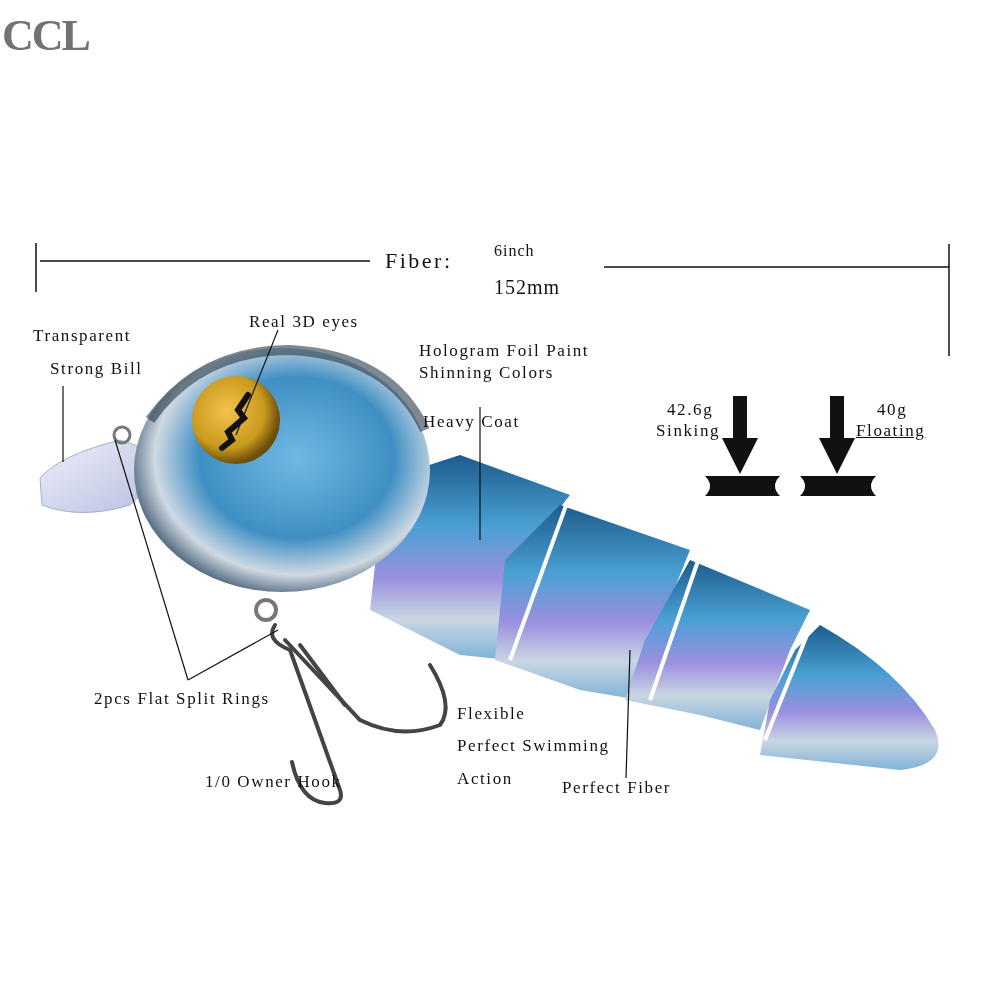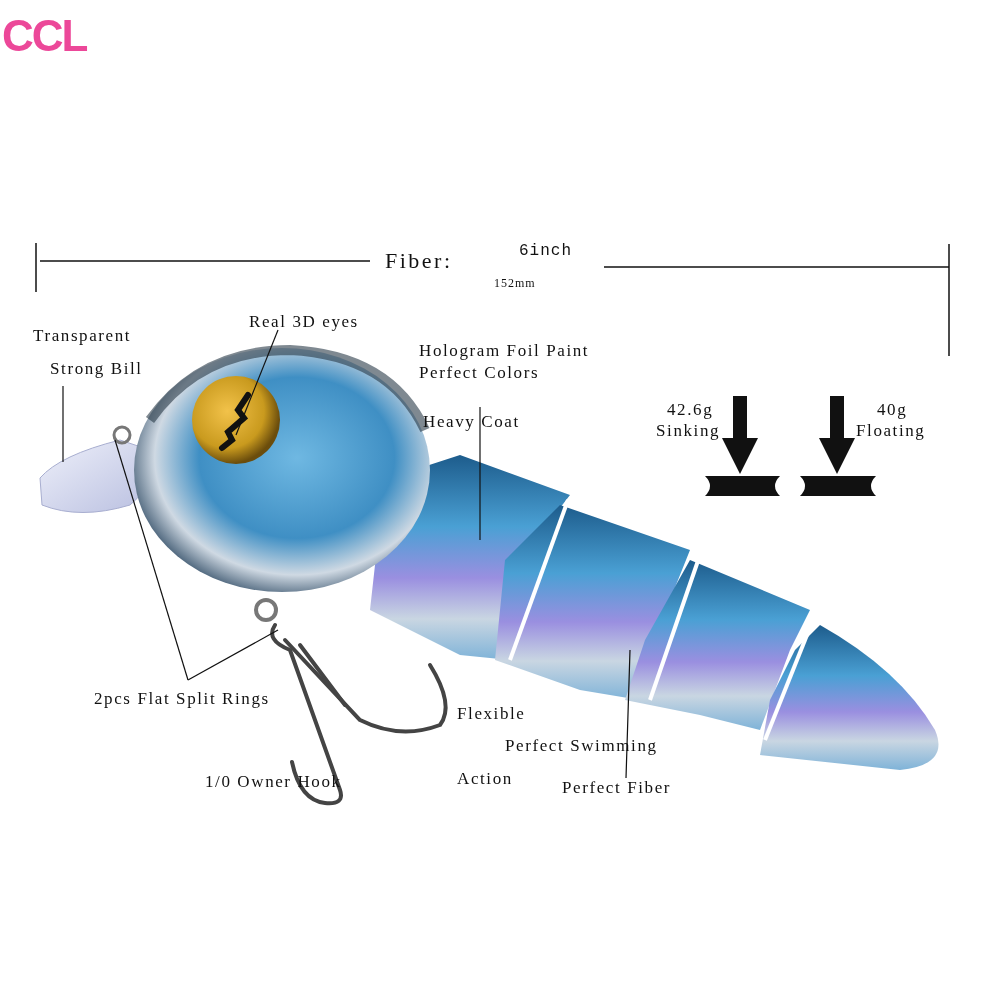--- a/index.html
+++ b/index.html
@@ -1,18 +1,18 @@
 <!DOCTYPE html>
 <html><head>
 <meta charset="utf-8">
 <style>
   html,body{margin:0;padding:0;background:#fff;}
   body{width:1000px;height:1000px;position:relative;overflow:hidden;font-family:"Liberation Serif","DejaVu Serif",serif;color:#111;}
   .lbl{position:absolute;font-size:17px;letter-spacing:1.6px;white-space:nowrap;color:#111;}
-  .logo{position:absolute;left:2px;top:14px;font-family:Liberation Sans, sans-serif;font-weight:bold;font-size:44px;letter-spacing:-2px;color:#ec4899;line-height:44px;}
+  .logo{position:absolute;left:2px;top:14px;font-family:Liberation Serif, serif;font-weight:bold;font-size:44px;letter-spacing:-2px;color:#737373;line-height:44px;}
   svg{position:absolute;left:0;top:0;}
 </style>
 </head>
 <body>
 
 <div class="logo">CCL</div>
 
 <svg width="1000" height="1000" viewBox="0 0 1000 1000">
   <defs>
     <linearGradient id="segGrad" x1="0" y1="0" x2="0" y2="1">
@@ -87,32 +87,32 @@
     <line x1="63" y1="386" x2="63" y2="462"></line>
     <line x1="278" y1="330" x2="236" y2="435"></line>
     <line x1="480" y1="407" x2="480" y2="540"></line>
     <line x1="115" y1="440" x2="188" y2="680"></line>
     <line x1="188" y1="680" x2="278" y2="630"></line>
     <line x1="630" y1="650" x2="626" y2="778"></line>
   </g>
 </svg>
 
 <div class="lbl" style="left:385px;top:248px;font-size:22px;letter-spacing:2.5px;">Fiber:</div>
-<div class="lbl" style="left:519px;top:242px;font-size:16px;letter-spacing:1px;font-family:Liberation Mono, monospace;">6inch</div>
-<div class="lbl" style="left:494px;top:276px;font-size:12px;letter-spacing:1px;">152mm</div>
+<div class="lbl" style="left:494px;top:242px;font-size:16px;letter-spacing:1px;">6inch</div>
+<div class="lbl" style="left:494px;top:276px;font-size:20px;letter-spacing:1px;">152mm</div>
 
 <div class="lbl" style="left:667px;top:400px;">42.6g</div>
 <div class="lbl" style="left:656px;top:421px;">Sinking</div>
 <div class="lbl" style="left:877px;top:400px;">40g</div>
-<div class="lbl" style="left:856px;top:421px;">Floating</div>
+<div class="lbl" style="left:856px;top:421px;text-decoration:underline;">Floating</div>
 
 <div class="lbl" style="left:33px;top:326px;">Transparent</div>
 <div class="lbl" style="left:50px;top:359px;">Strong Bill</div>
 <div class="lbl" style="left:249px;top:312px;">Real 3D eyes</div>
 <div class="lbl" style="left:419px;top:341px;">Hologram Foil Paint</div>
-<div class="lbl" style="left:419px;top:363px;">Perfect Colors</div>
+<div class="lbl" style="left:419px;top:363px;">Shinning Colors</div>
 <div class="lbl" style="left:423px;top:385px;margin-top:27px;">Heavy Coat</div>
 <div class="lbl" style="left:94px;top:689px;">2pcs Flat Split Rings</div>
 <div class="lbl" style="left:205px;top:736px;margin-top:36px;">1/0 Owner Hook</div>
 <div class="lbl" style="left:457px;top:704px;">Flexible</div>
-<div class="lbl" style="left:457px;top:736px;margin-left:48px;">Perfect Swimming</div>
+<div class="lbl" style="left:457px;top:736px;">Perfect Swimming</div>
 <div class="lbl" style="left:457px;top:769px;">Action</div>
 <div class="lbl" style="left:562px;top:778px;">Perfect Fiber</div>
 
 </body></html>

